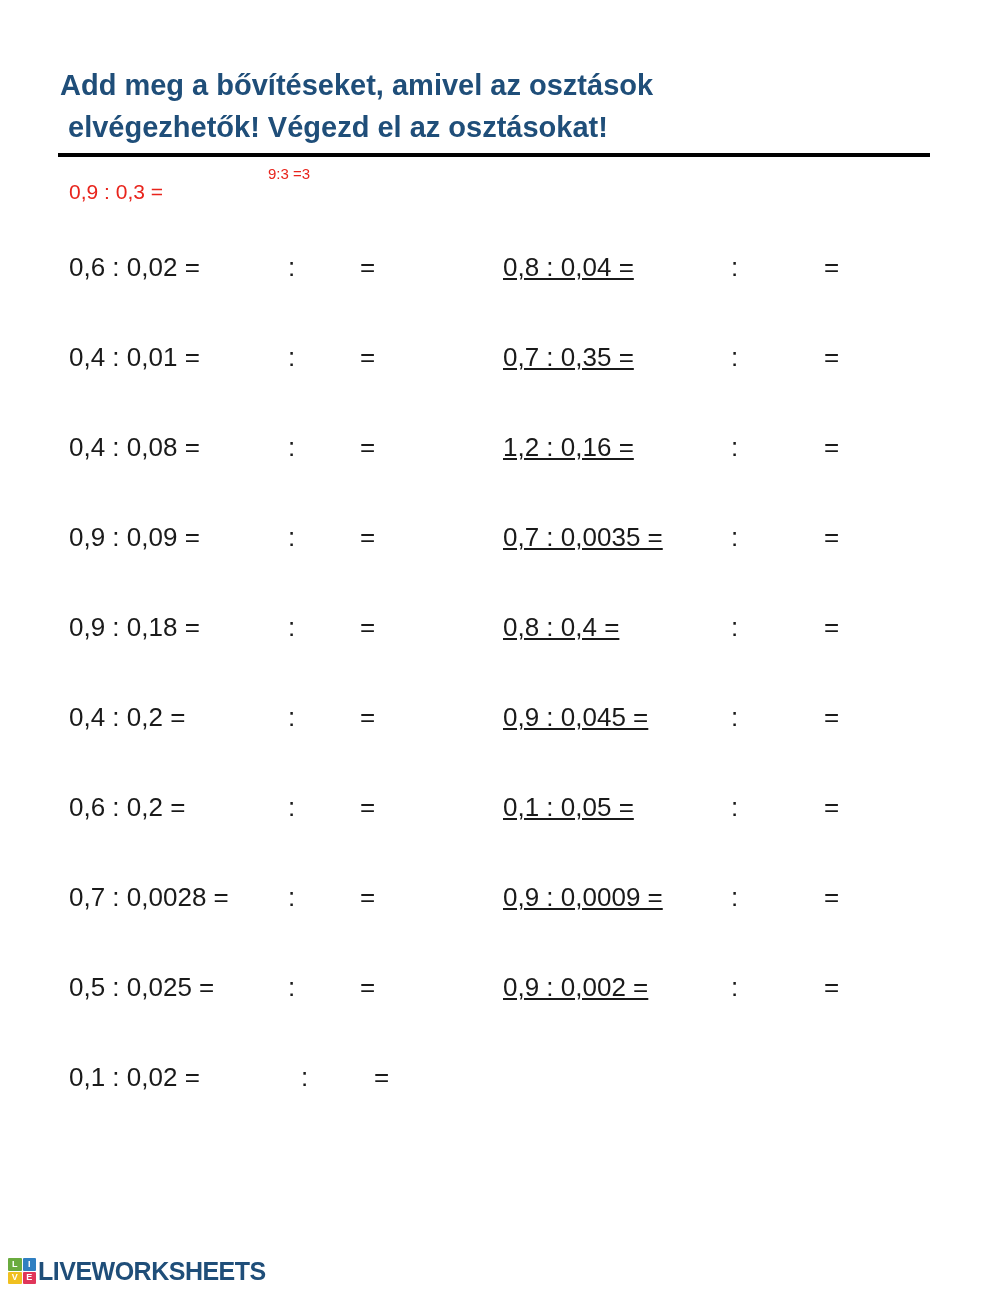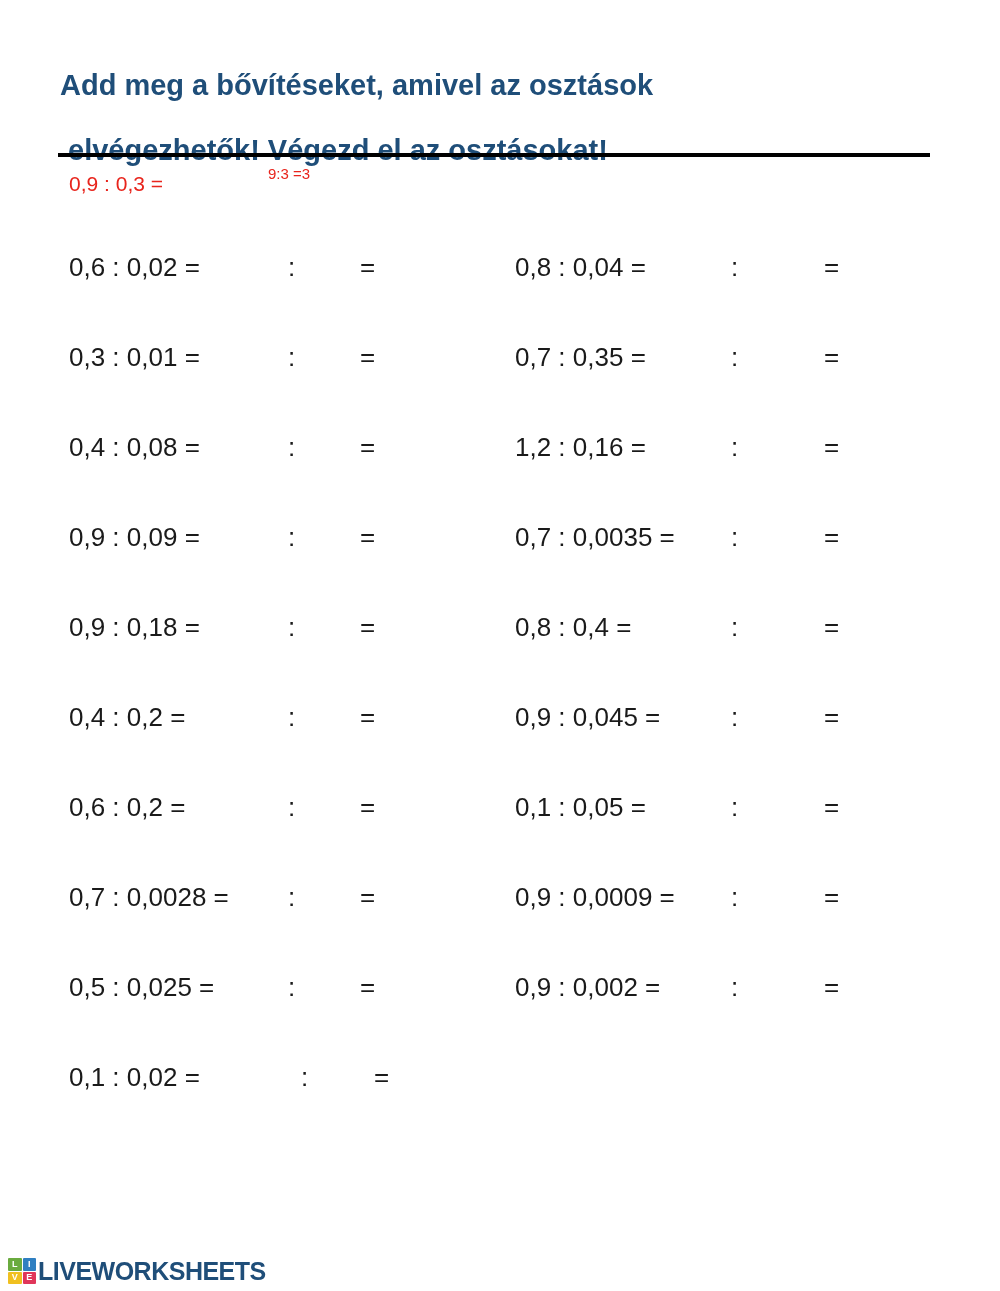--- a/index.html
+++ b/index.html
@@ -29,39 +29,39 @@
     width: 880px;
   }
   #title-block .title-line {
     color: #1f4e79;
     font-weight: bold;
     font-size: 29px;
     line-height: 42px;
     letter-spacing: 0px;
     white-space: nowrap;
   }
-  #title-block .title-line.line2 { padding-left: 8px; margin-top: 23px; }
+  #title-block .title-line.line2 { padding-left: 8px; }
 
   
   #title-rule {
     position: absolute;
     left: 58px; top: 153px;
     width: 872px; height: 4px;
     background: #000000;
   }
 
   
   #example-row {
     position: absolute;
     left: 0; top: 165px;
     width: 1000px; height: 34px;
   }
   #example-row .ex-expr {
     position: absolute;
-    left: 69px; top: 7px;
+    left: 69px; top: 15px;
     color: #e8241c;
     font-size: 21px;
     white-space: nowrap;
   }
   #example-row .ex-answer {
     position: absolute;
     left: 268px; top: 0;
     color: #e8241c;
     font-size: 15px;
     white-space: nowrap;
@@ -83,21 +83,21 @@
     height: 34px;
     font-size: 26px;
     color: #1a1a1a;
     white-space: nowrap;
   }
   
   .col-left .expr  { left: 69px; }
   .col-left .colon { left: 288px; }
   .col-left .equal { left: 360px; }
   
-  .col-right .expr  { left: 515px; }
+  .col-right .expr  { left: 503px; text-decoration: underline; }
   .col-right .colon { left: 731px; }
   .col-right .equal { left: 824px; }
   
   .col-left.shifted .colon { left: 301px; }
   .col-left.shifted .equal { left: 374px; }
 
   
   #footer {
     position: absolute;
     left: 0; top: 1235px;
@@ -164,21 +164,21 @@
       </div>
       <div class="col-right">
         <span class="prob-cell expr">0,8 : 0,04 =</span>
         <span class="prob-cell colon">:</span>
         <span class="prob-cell equal">=</span>
       </div>
     </div>
 
     <div class="prob-row">
       <div class="col-left">
-        <span class="prob-cell expr">0,3 : 0,01 =</span>
+        <span class="prob-cell expr">0,4 : 0,01 =</span>
         <span class="prob-cell colon">:</span>
         <span class="prob-cell equal">=</span>
       </div>
       <div class="col-right">
         <span class="prob-cell expr">0,7 : 0,35 =</span>
         <span class="prob-cell colon">:</span>
         <span class="prob-cell equal">=</span>
       </div>
     </div>
 

